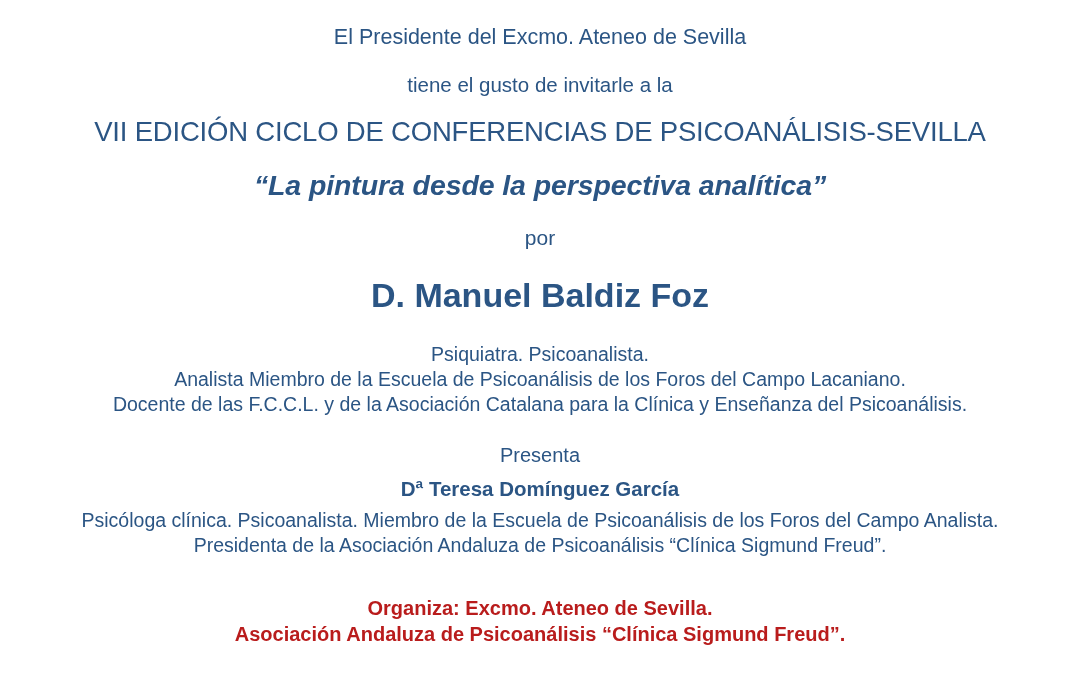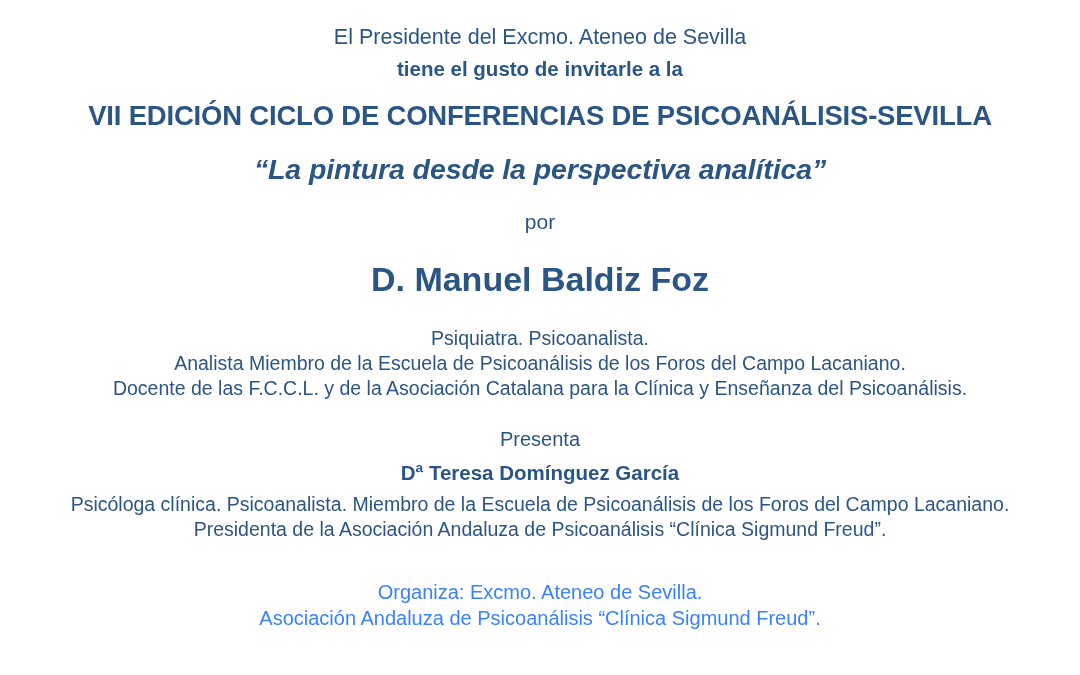--- a/index.html
+++ b/index.html
@@ -33,29 +33,29 @@
 
   
   .inv-1 {
     font-size: 21.5px;
     font-weight: 400;
     color: #2b5584;
     margin-top: 6px;
   }
   .inv-2 {
     font-size: 20.5px;
-    font-weight: 700;
+    font-weight: 400;
     color: #2b5584;
-    margin-top: 4px;
+    margin-top: 20px;
   }
 
   
   .cycle-title {
     font-size: 27.5px;
-    font-weight: 700;
+    font-weight: 400;
     letter-spacing: -0.2px;
     color: #2b5584;
     margin-top: 16px;
   }
   .cycle-course {
     font-size: 22px;
     font-weight: 700;
     letter-spacing: 0.2px;
     color: #2b5584;
     margin-top: 7px;
@@ -107,22 +107,22 @@
   .pres-cred {
     font-size: 19.5px;
     font-weight: 400;
     color: #2b5584;
   }
   .pres-cred.first { margin-top: 6px; }
 
   
   .org {
     font-size: 20px;
-    font-weight: 400;
-    color: #3b82f6;
+    font-weight: 700;
+    color: #b91c1c;
   }
   .org.first { margin-top: 38px; }
 </style>
 </head>
 <body>
 
 <div class="page">
 
   <div class="line inv-1">El Presidente del Excmo. Ateneo de Sevilla</div>
   <div class="line inv-2">tiene el gusto de invitarle a la</div>
@@ -132,19 +132,19 @@
   <div class="line conf-title">“La pintura desde la perspectiva analítica”</div>
   <div class="line by">por</div>
   <div class="line speaker">D. Manuel Baldiz Foz</div>
 
   <div class="line cred first">Psiquiatra. Psicoanalista.</div>
   <div class="line cred">Analista Miembro de la Escuela de Psicoanálisis de los Foros del Campo Lacaniano.</div>
   <div class="line cred">Docente de las F.C.C.L. y de la Asociación Catalana para la Clínica y Enseñanza del Psicoanálisis.</div>
 
   <div class="line presents">Presenta</div>
   <div class="line presenter-name">Dª Teresa Domínguez García</div>
-  <div class="line pres-cred first">Psicóloga clínica. Psicoanalista. Miembro de la Escuela de Psicoanálisis de los Foros del Campo Lacaniano.</div>
+  <div class="line pres-cred first">Psicóloga clínica. Psicoanalista. Miembro de la Escuela de Psicoanálisis de los Foros del Campo Analista.</div>
   <div class="line pres-cred">Presidenta de la Asociación Andaluza de Psicoanálisis “Clínica Sigmund Freud”.</div>
 
   <div class="line org first">Organiza: Excmo. Ateneo de Sevilla.</div>
   <div class="line org">Asociación Andaluza de Psicoanálisis “Clínica Sigmund Freud”.</div>
 
 </div>
 
 </body></html>

